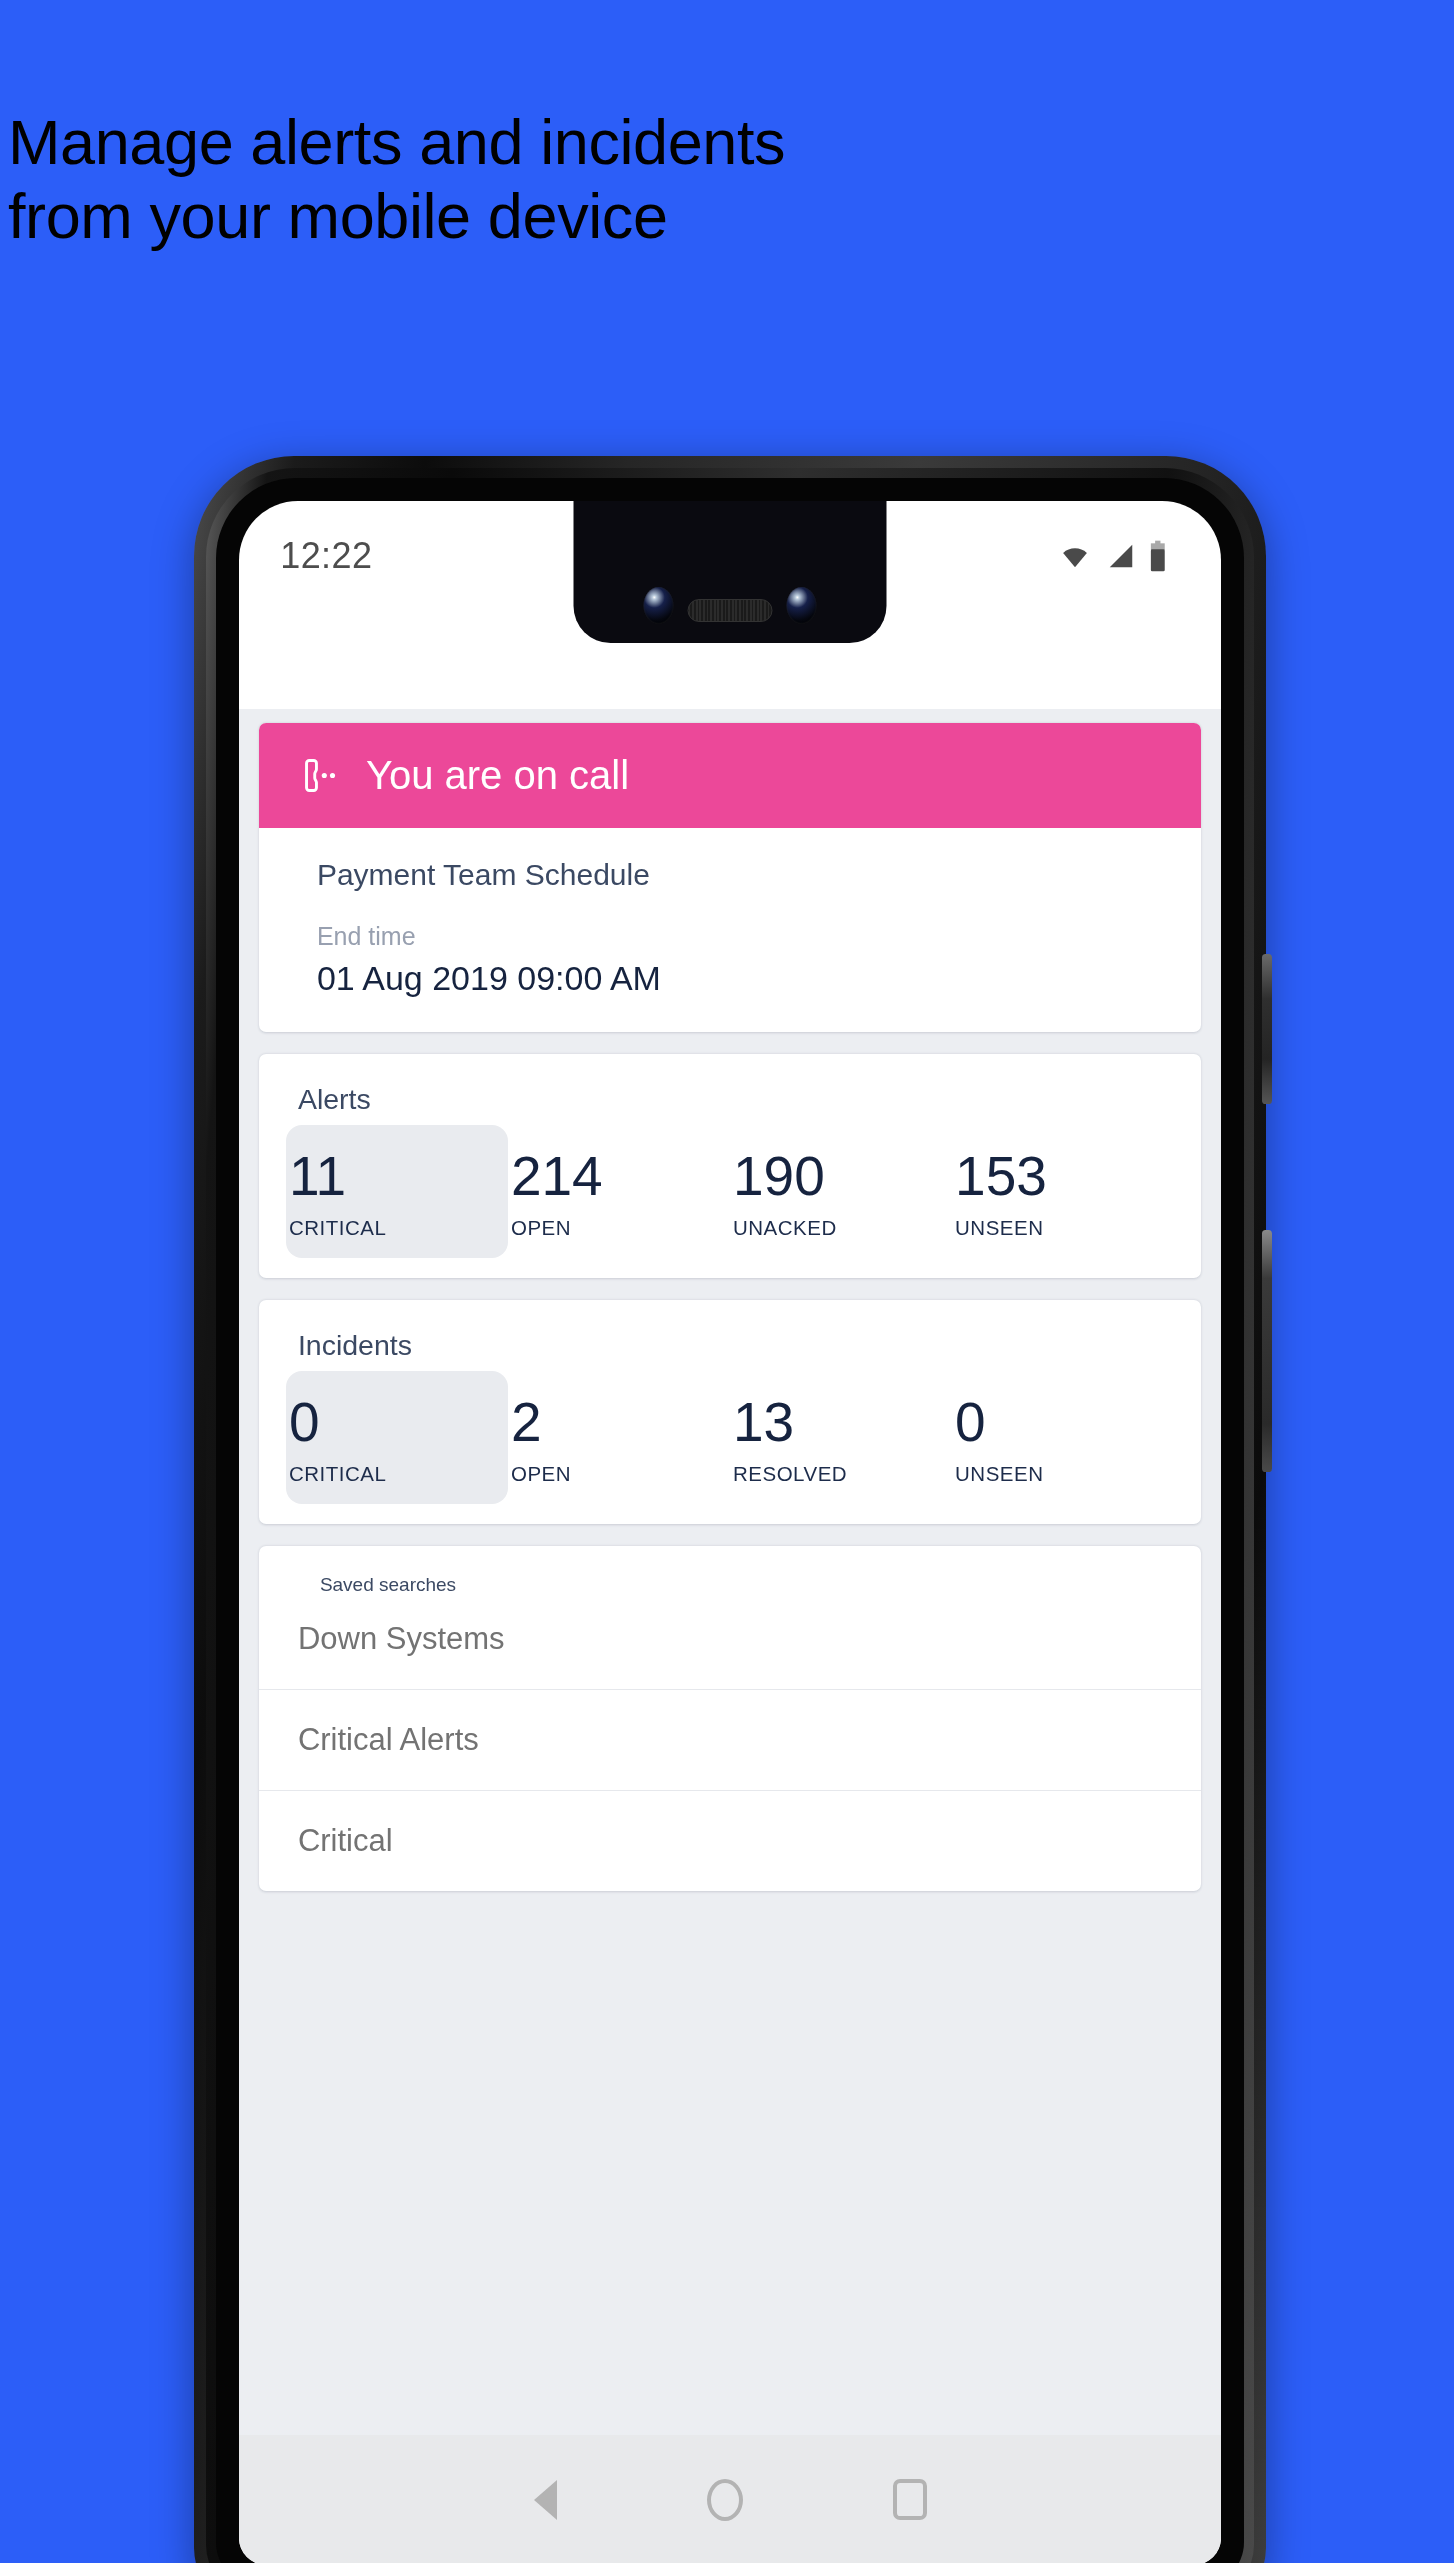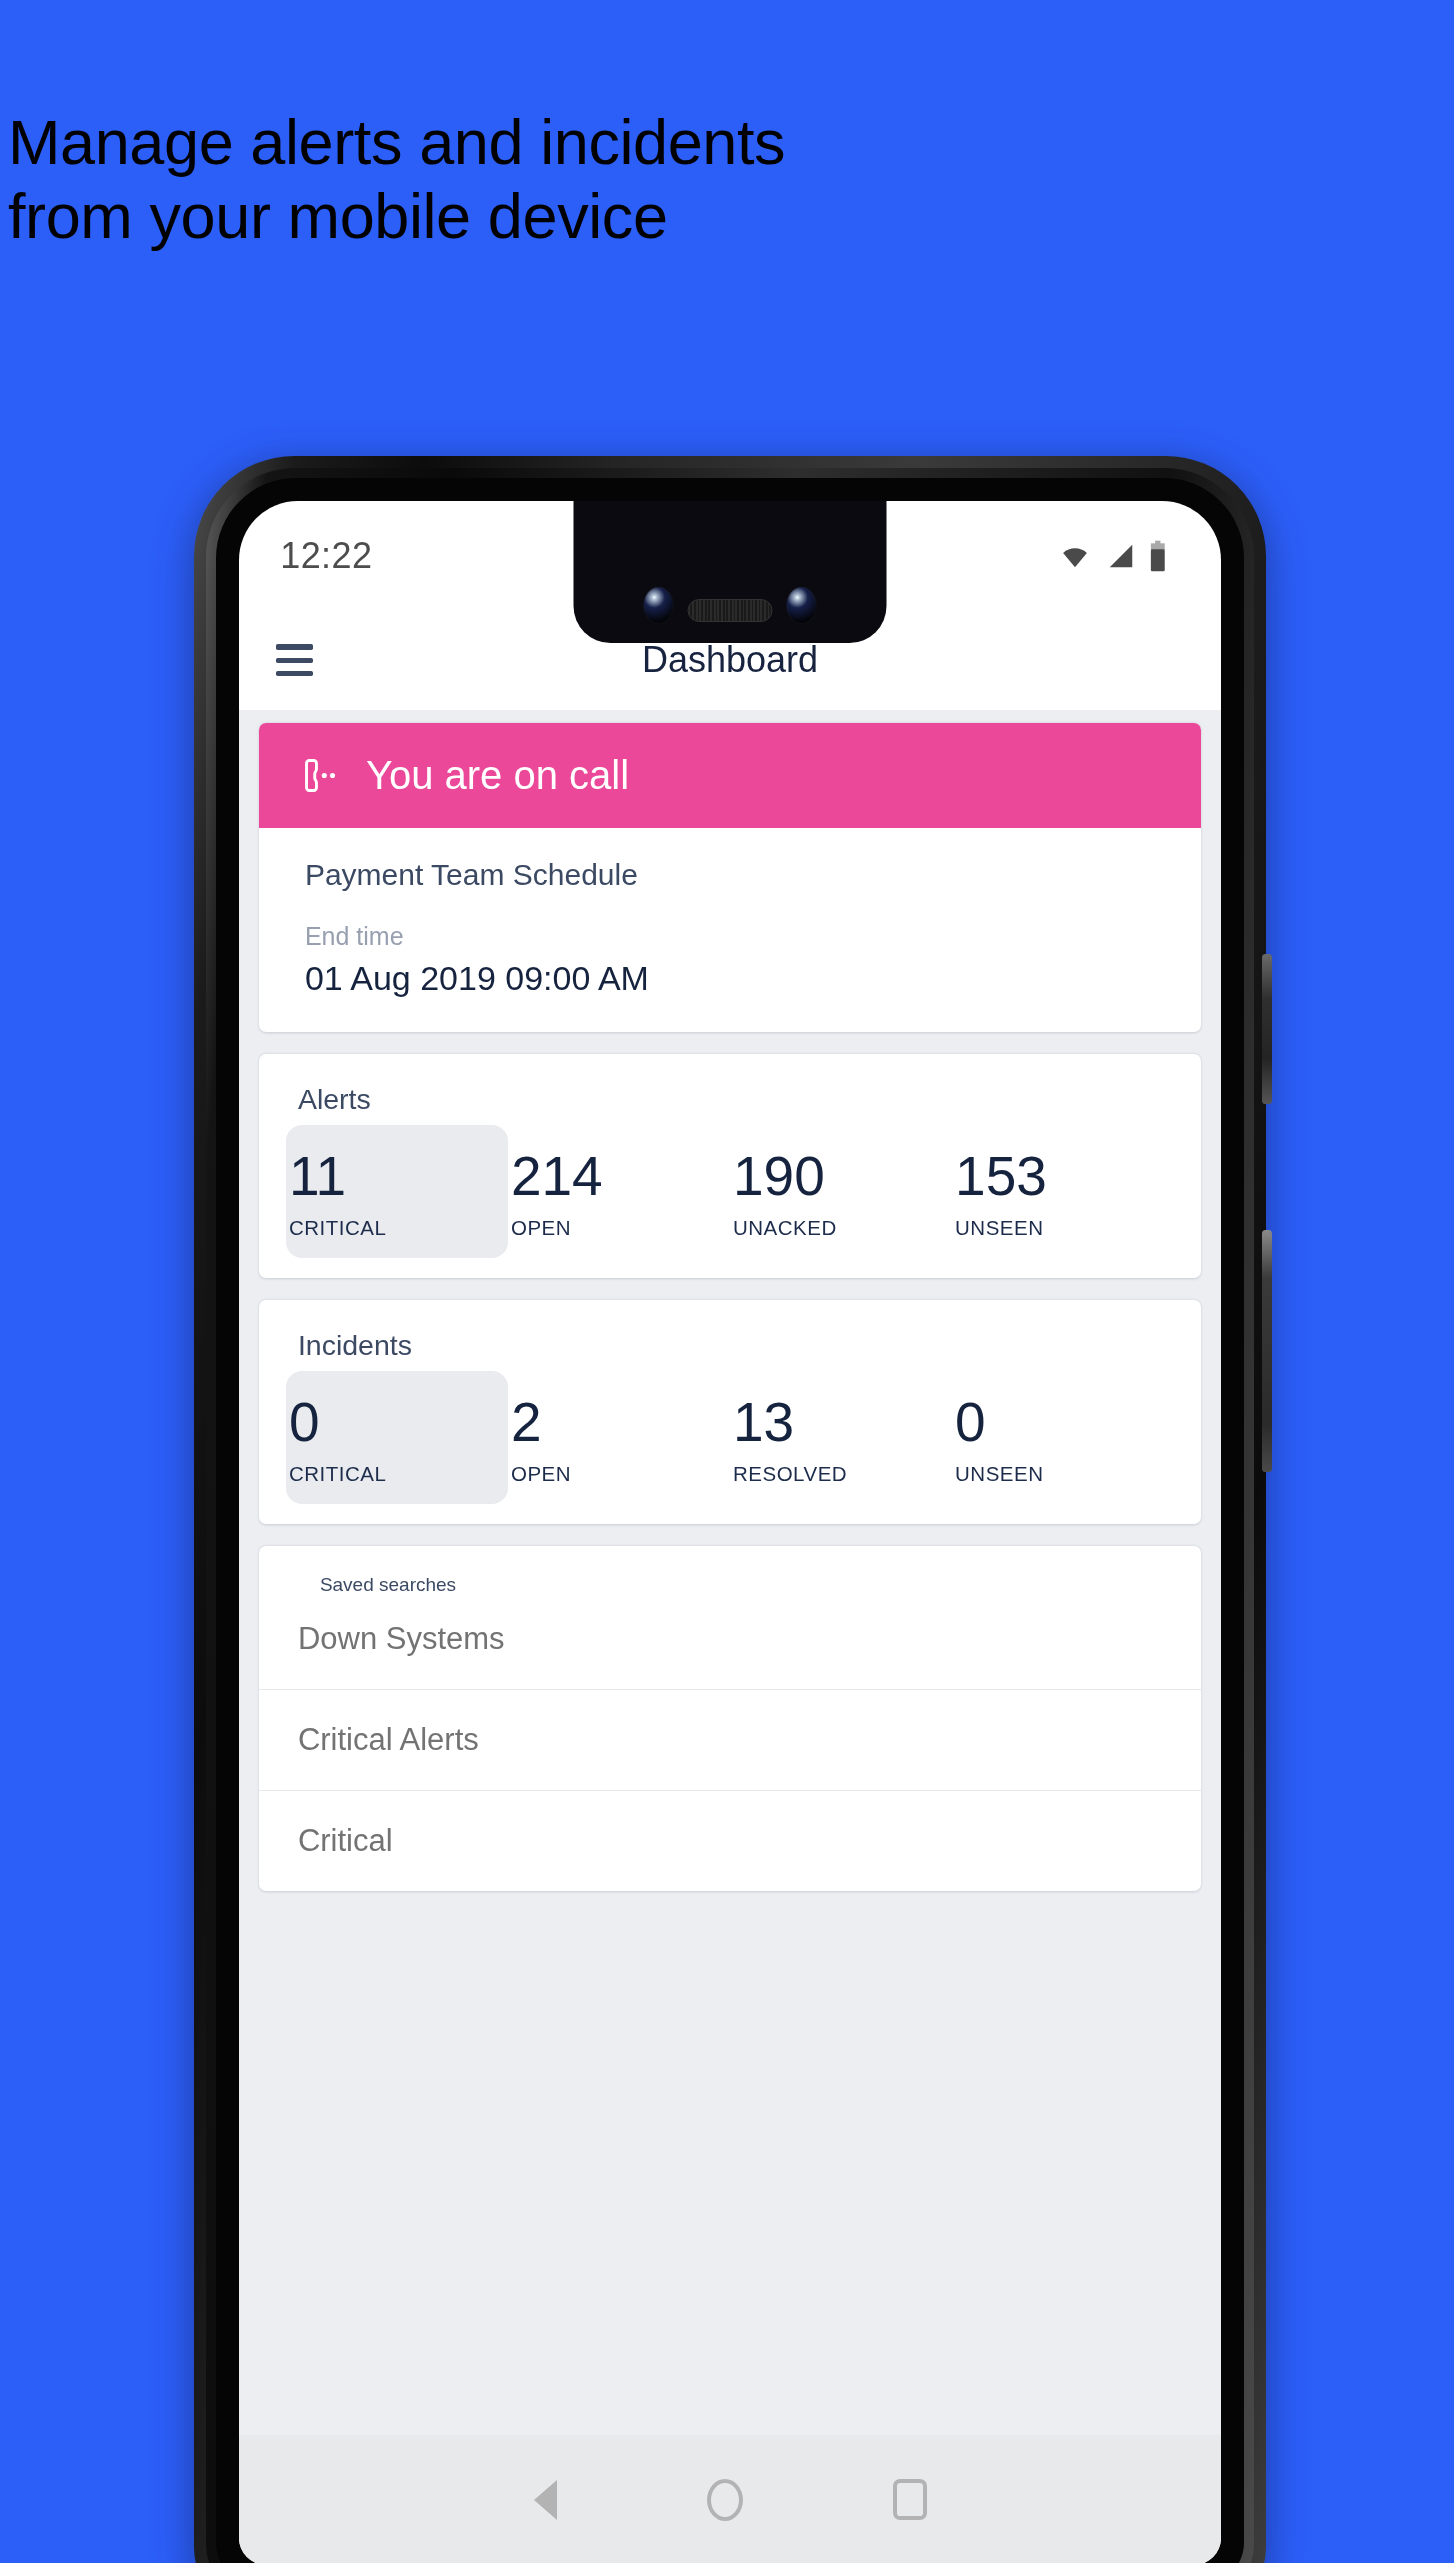--- a/index.html
+++ b/index.html
@@ -145,21 +145,21 @@
   .card.first { margin-top:14.2px; }
 
   .oncall-banner {
     background:#ec4899;
     display:flex; align-items:center;
     padding:30px 39px;
     gap:27px;
   }
   .oncall-text { color:#fff; font-size:40px; font-weight:500; }
 
-  .sched-body { padding:30px 46px 34px;border-radius:14px; }
+  .sched-body { padding:30px 58px 34px;border-radius:14px; }
   .sched-name { font-size:30px; color:#3b4963; margin-bottom:30px; }
   .sched-label { font-size:25px; color:#98a0b0; margin-bottom:8px; }
   .sched-value { font-size:34px; color:#16233f; font-weight:500; }
 
   .stats-title { font-size:28.5px; color:#3b4963; padding:28.5px 39px 0; }
   .stats-row {
     display:flex; align-items:stretch;
     padding:9px 27px 19.6px;
   }
   .stat {
@@ -252,28 +252,20 @@
               <path d="M3 21 L21 21 L21 3 Z" fill="#4a4a4a"></path>
             </svg>
             <svg width="19.6" height="32" viewBox="0 0 12 24">
               <rect x="4" y="0.5" width="4" height="2.5" fill="#a9a9a9"></rect>
               <rect x="0.8" y="2.5" width="10.4" height="5" fill="#a9a9a9"></rect>
               <rect x="0.8" y="7" width="10.4" height="16.5" rx="1" fill="#4a4a4a"></rect>
             </svg>
           </div>
         </div>
 
-        <div class="appbar">
-          <div class="hamburger">
-            <span></span>
-              <span></span>
-              <span></span>
-          </div>
-          <div class="appbar-title">Dashboard</div>
-        </div>
 
         <div class="content">
 
           <div class="card first">
             <div class="oncall-banner">
               <svg width="41" height="41" viewBox="0 0 24 24">
                 <path d="M9.2 3.2 H6.6 A1.6 1.6 0 0 0 5 4.8 v14.4 a1.6 1.6 0 0 0 1.6 1.6 h2.6 a1.6 1.6 0 0 0 1.6 -1.6 v-3.1 c0 -1.1 -1 -1.6 -1 -2.7 v-2.4 c0 -1.1 1 -1.6 1 -2.7 V4.8 A1.6 1.6 0 0 0 9.2 3.2 Z" fill="none" stroke="#ffffff" stroke-width="1.7" stroke-linejoin="round"></path>
                 <circle cx="15.4" cy="12" r="1.5" fill="#ffffff"></circle>
                 <circle cx="20.2" cy="12" r="1.5" fill="#ffffff"></circle>
               </svg>

